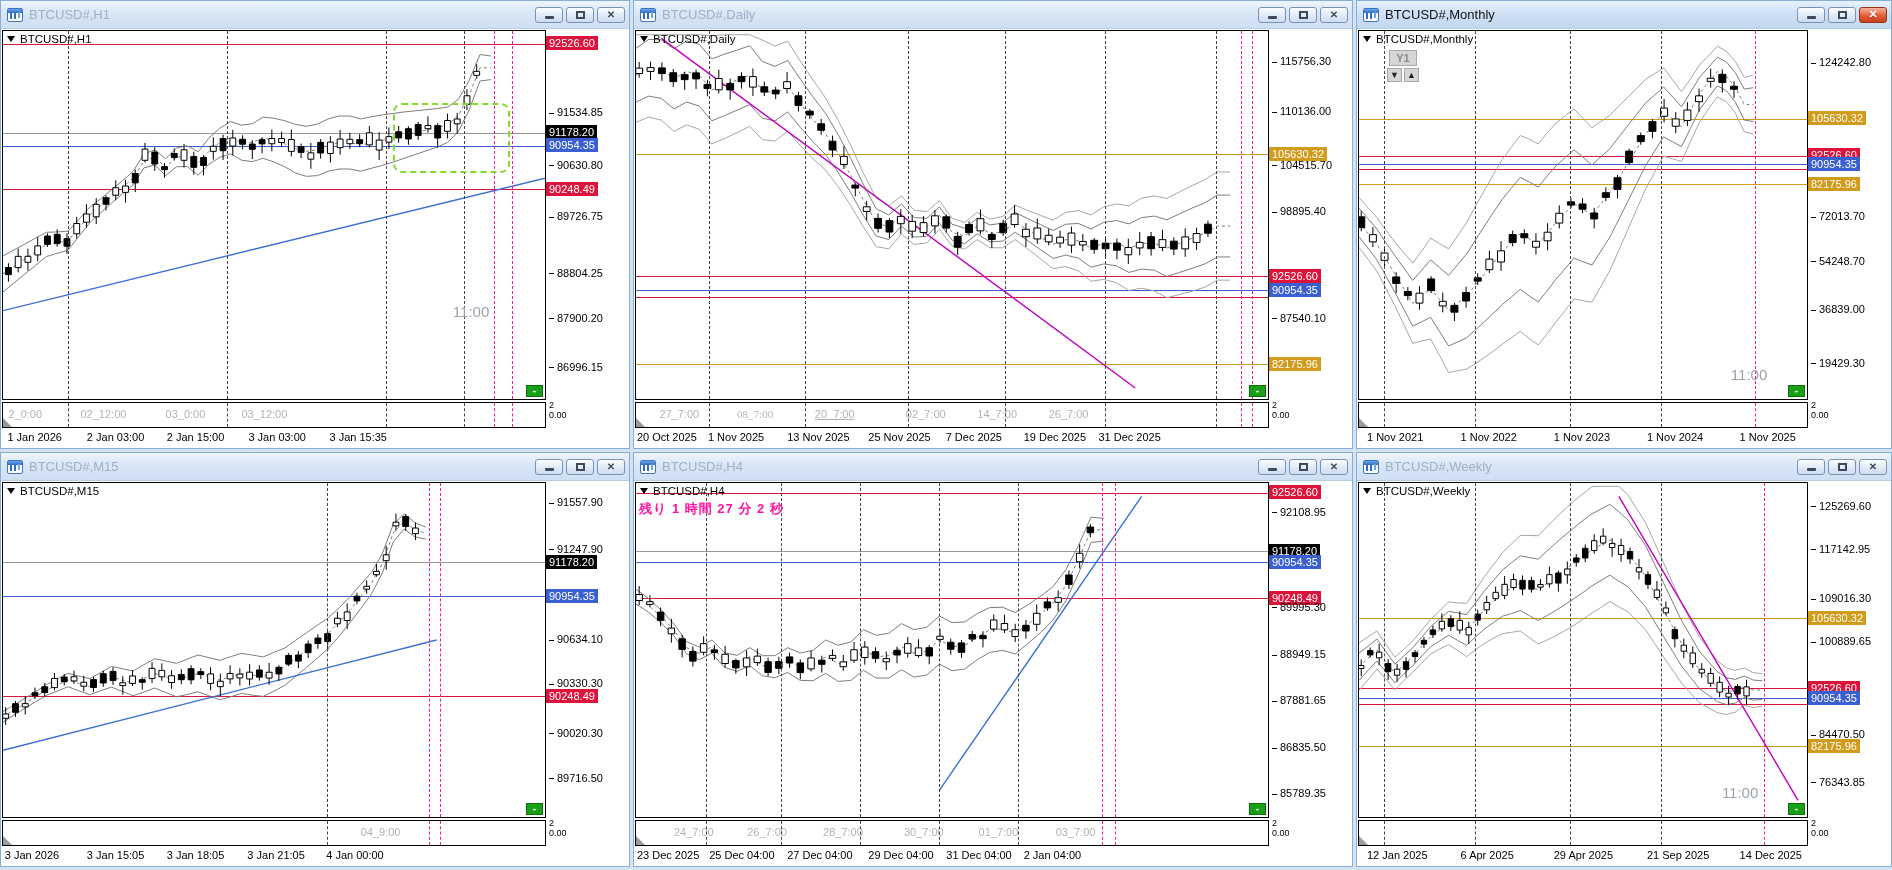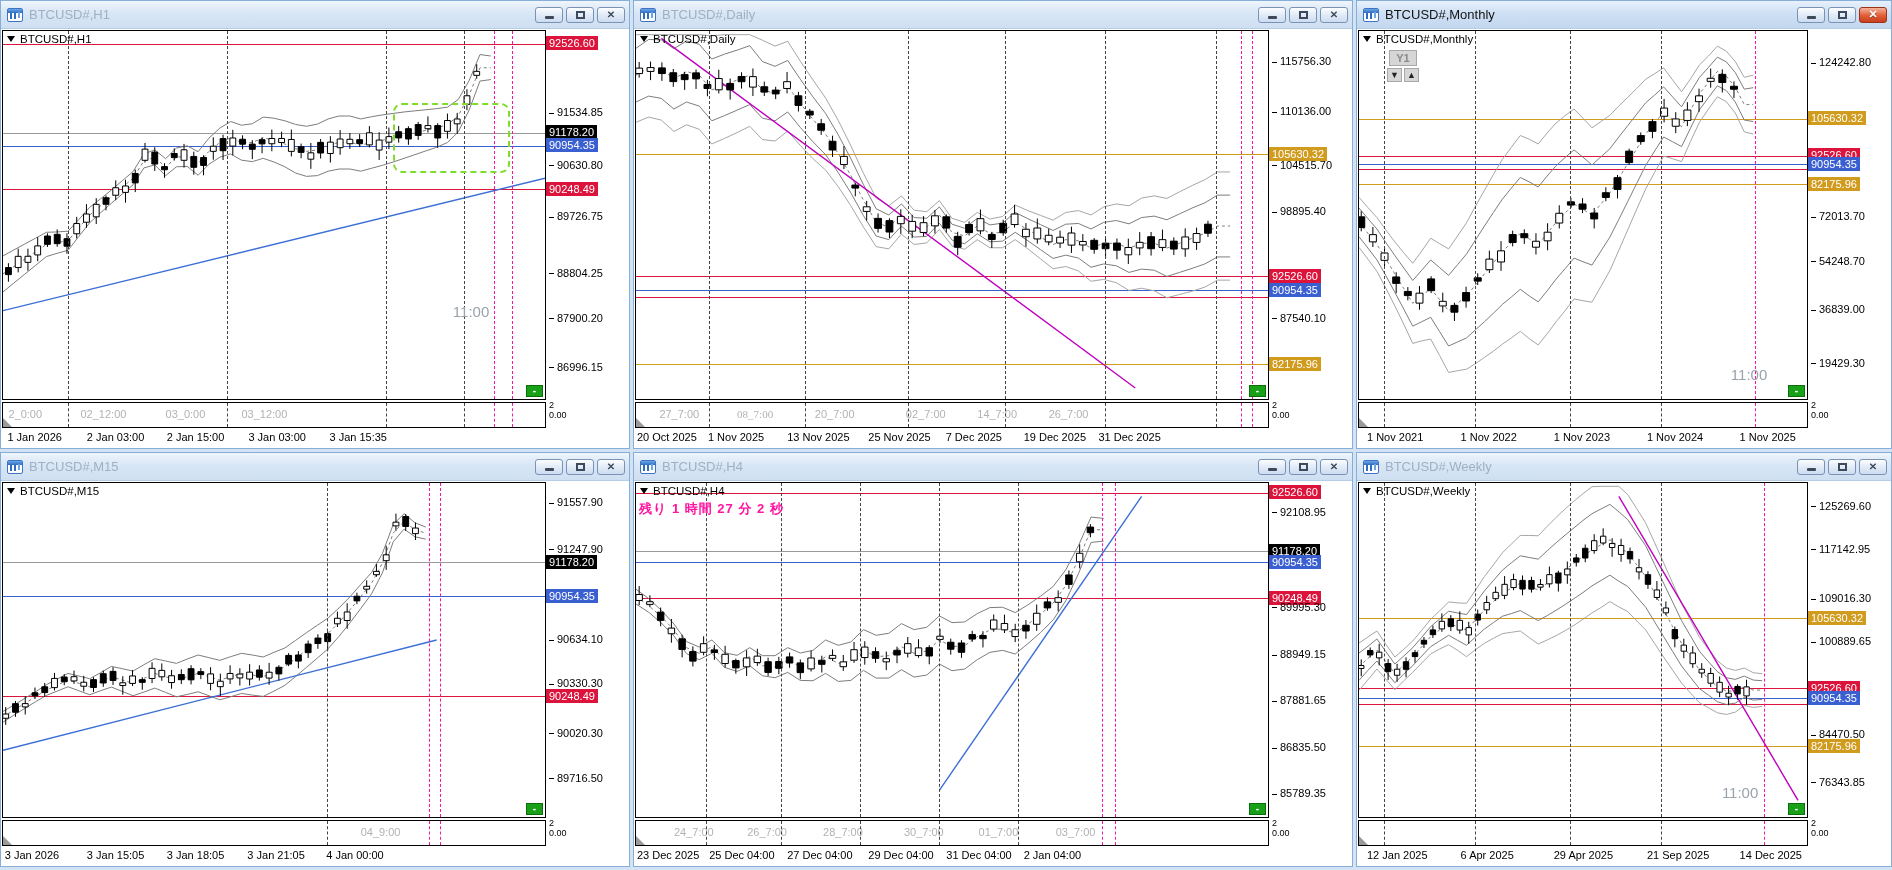--- a/index.html
+++ b/index.html
@@ -439,21 +439,21 @@
             <div class="vline" style="left: 11.5%;"></div>
             <div class="vline" style="left: 26.7%;"></div>
             <div class="vline" style="left: 43%;"></div>
             <div class="vline" style="left: 58.4%;"></div>
             <div class="vline" style="left: 74.2%;"></div>
             <div class="vline" style="left: 91.7%;"></div>
             <div class="vline pink" style="left: 95.8%;"></div>
             <div class="vline pink" style="left: 97.4%;"></div>
             <div class="slabel" style="left: 3.7%;">27_7:00</div>
             <div class="slabel" style="left: 16%; font-family: Liberation Serif, serif;">08_7:00</div>
-            <div class="slabel" style="left: 28.3%;">20_7:00</div>
+            <div class="slabel" style="left: 28.3%; text-decoration: underline;">20_7:00</div>
             <div class="slabel" style="left: 42.7%;">02_7:00</div>
             <div class="slabel" style="left: 54%;">14_7:00</div>
             <div class="slabel" style="left: 65.3%;">26_7:00</div>
           </div>
           <div class="strip-axis">
             <div class="saxis-v" style="top: -2px;">2</div>
             <div class="saxis-v" style="top: 8px;">0.00</div>
           </div>
         </div>
         <div class="timesrow">

